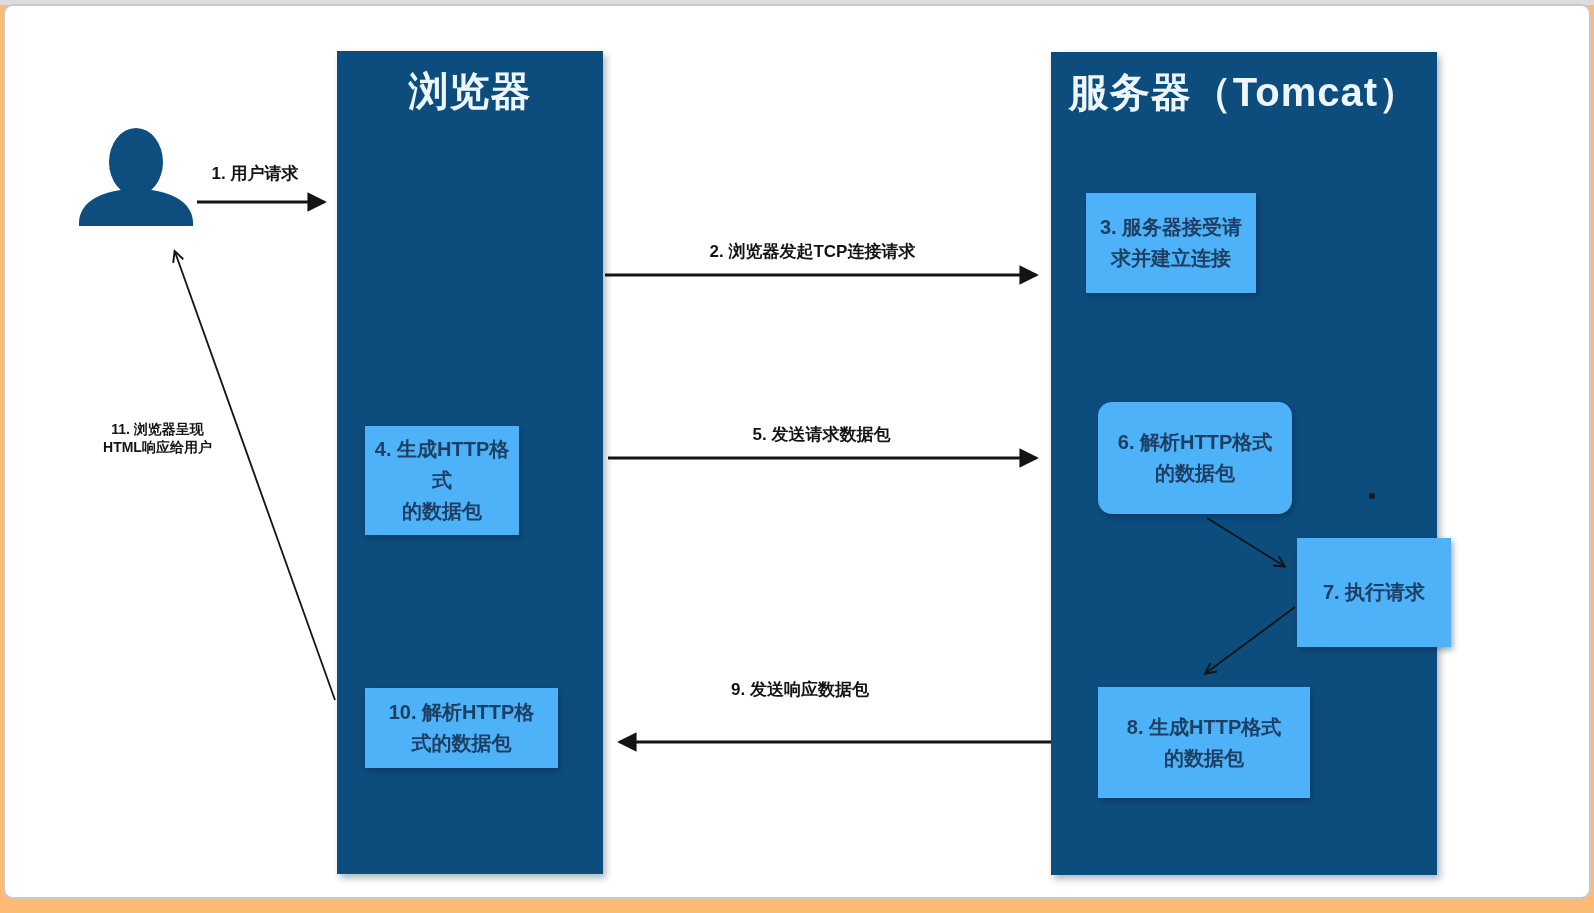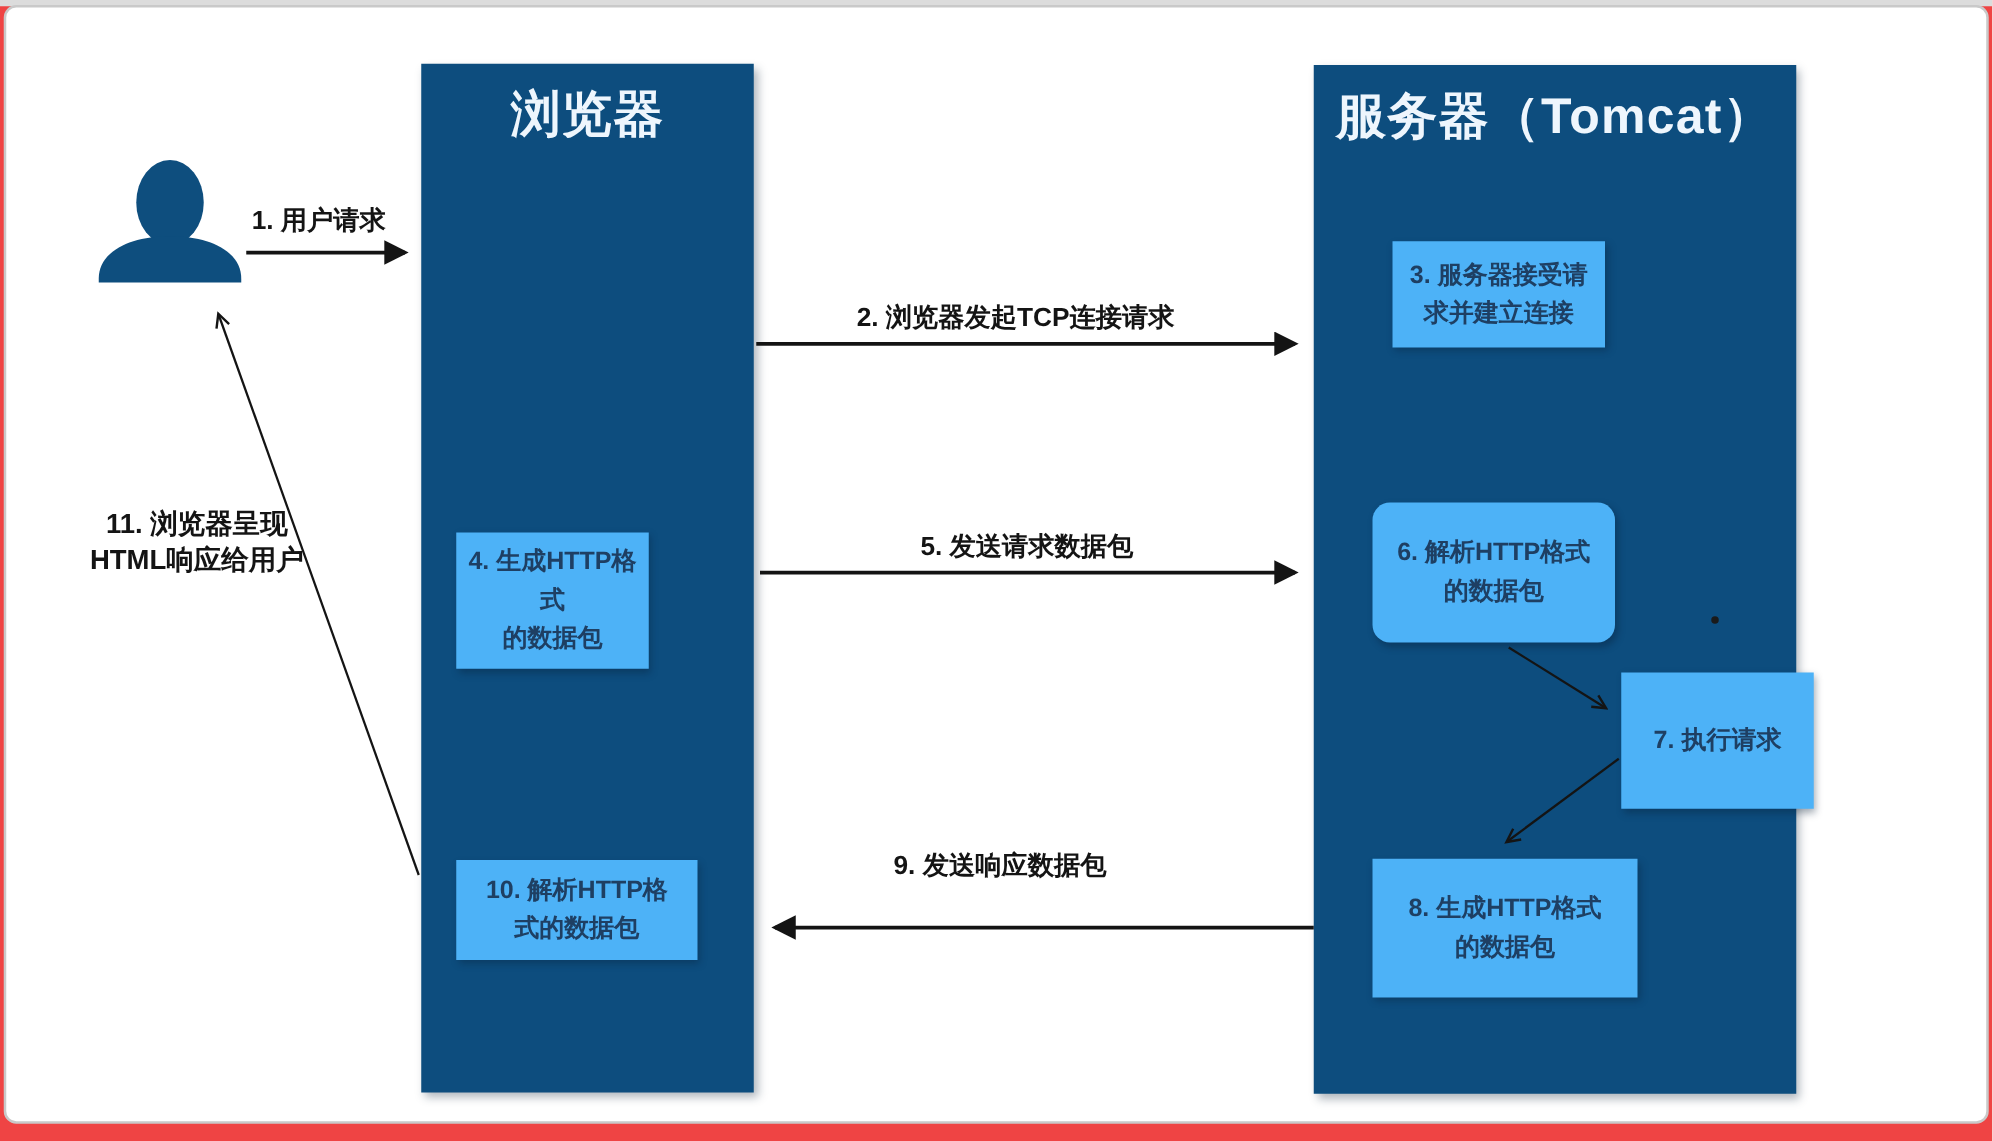--- a/index.html
+++ b/index.html
@@ -1,46 +1,46 @@
 <!DOCTYPE html>
 <html><head>
 <meta charset="utf-8">
 <style>
   * { margin:0; padding:0; box-sizing:border-box; }
   html,body { background:#ffffff; }
   body { font-family:"Liberation Sans","DejaVu Sans",sans-serif; }
-  .canvas { position:relative; width:1594px; height:913px; background:#ef4444; overflow:hidden; }
+  .canvas { position:relative; width:1594px; height:913px; background:#fdba74; overflow:hidden; }
   .top-strip { position:absolute; top:0; left:0; width:100%; height:5px; background:#dcdcdc; }
   .frame { position:absolute; left:3px; top:4px; width:1588px; height:895px;
            border:2px solid #c9c9c9; border-radius:10px; background:#ffffff; }
 
   .column { position:absolute; background:#0d4d7e; box-shadow:3px 4px 7px rgba(25,45,65,.35); }
   .col-browser { left:337px; top:51px;  width:266px; height:823px; }
   .col-server  { left:1051px; top:52px; width:386px; height:823px; }
   .col-title { width:100%; text-align:center; padding-top:13px; font-size:40px;
                font-weight:700; color:#eef6fd; letter-spacing:1px; }
 
   .stepbox { position:absolute; background:#4db2f7; color:#1e3f63; font-weight:700;
              font-size:20px; line-height:1.55; display:flex; align-items:center;
              justify-content:center; text-align:center; white-space:pre-line;
              box-shadow:2px 3px 6px rgba(8,30,52,.38); }
-  #box3  { left:1086px; top:193px; width:170px; height:85px;margin-left:28px; }
+  #box3  { left:1086px; top:193px; width:170px; height:100px; }
   #box4  { left:365px;  top:426px; width:154px; height:109px; }
   #box6  { left:1098px; top:402px; width:194px; height:112px;border-radius:14px; }
   #box7  { left:1297px; top:538px; width:154px; height:109px; }
   #box8  { left:1098px; top:687px; width:212px; height:111px; }
   #box10 { left:365px;  top:688px; width:193px; height:80px; }
 
-  .arrow-label { position:absolute; font-weight:700; font-size:21px; color:#141414;
+  .arrow-label { position:absolute; font-weight:700; font-size:17px; color:#141414;
                  text-align:center; white-space:pre-line; }
   #label1  { left:185px; top:162px; width:140px; }
   #label2  { left:655px; top:240px; width:315px; }
   #label5  { left:664px; top:423px; width:315px; }
   #label9  { left:645px; top:678px; width:310px; }
-  #note11  { left:30px;  top:404px; width:255px; font-size:22px; line-height:1.32; }
+  #note11  { left:30px;  top:420px; width:255px; font-size:14px; line-height:1.32; }
 
   .overlay { position:absolute; left:0; top:0; pointer-events:none; }
   .actor   { position:absolute; left:76px; top:126px; width:118px; height:102px; }
 </style>
 </head>
 <body>
 
 <div class="canvas">
   <div class="top-strip"></div>
   <div class="frame"></div>

